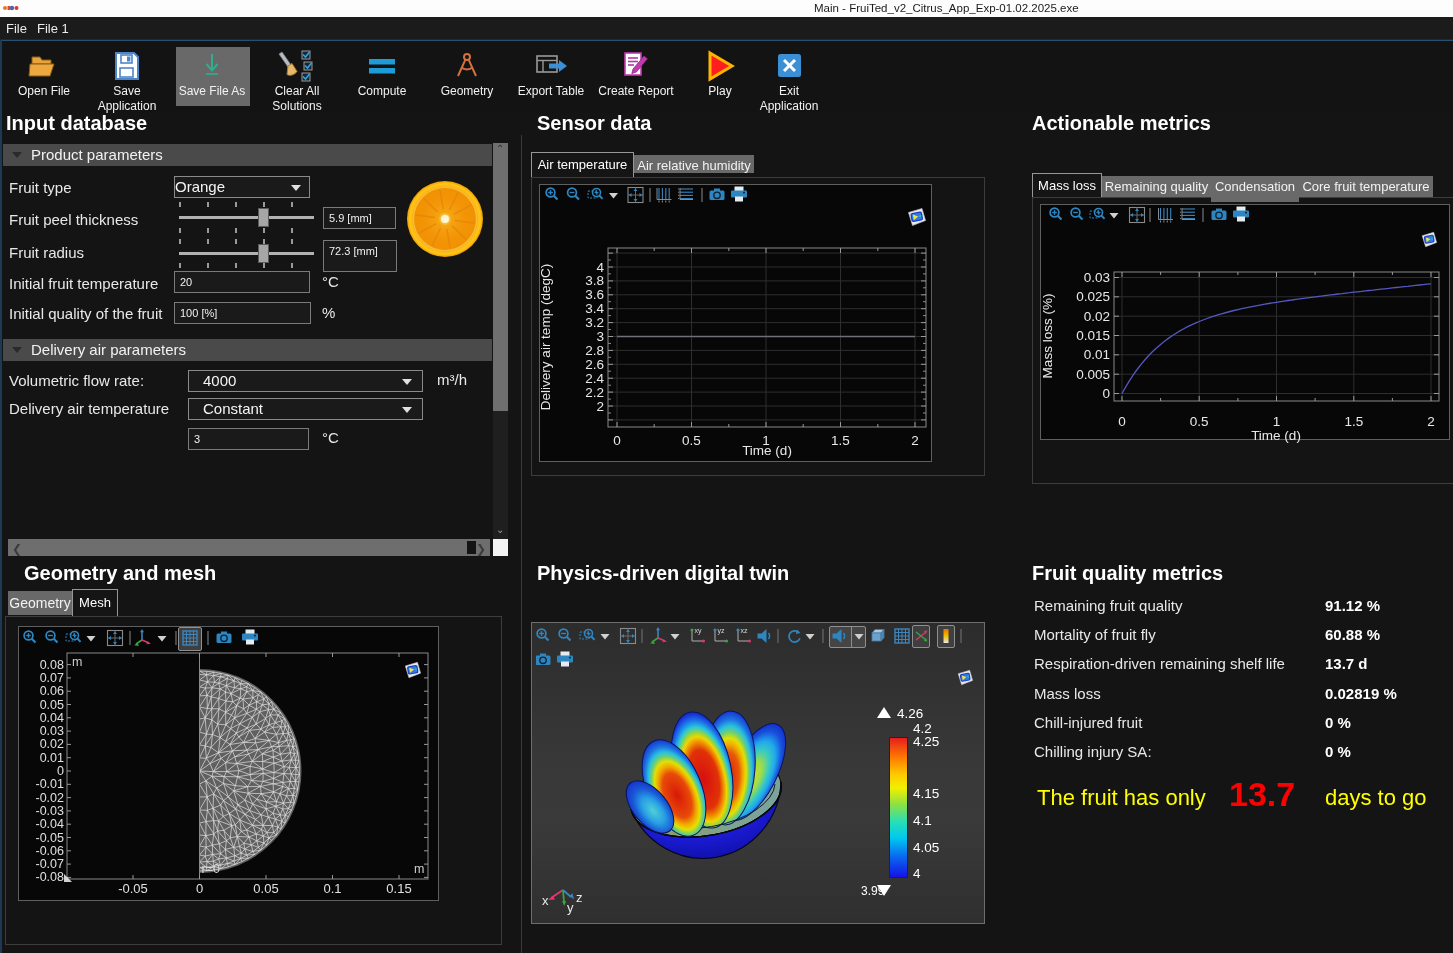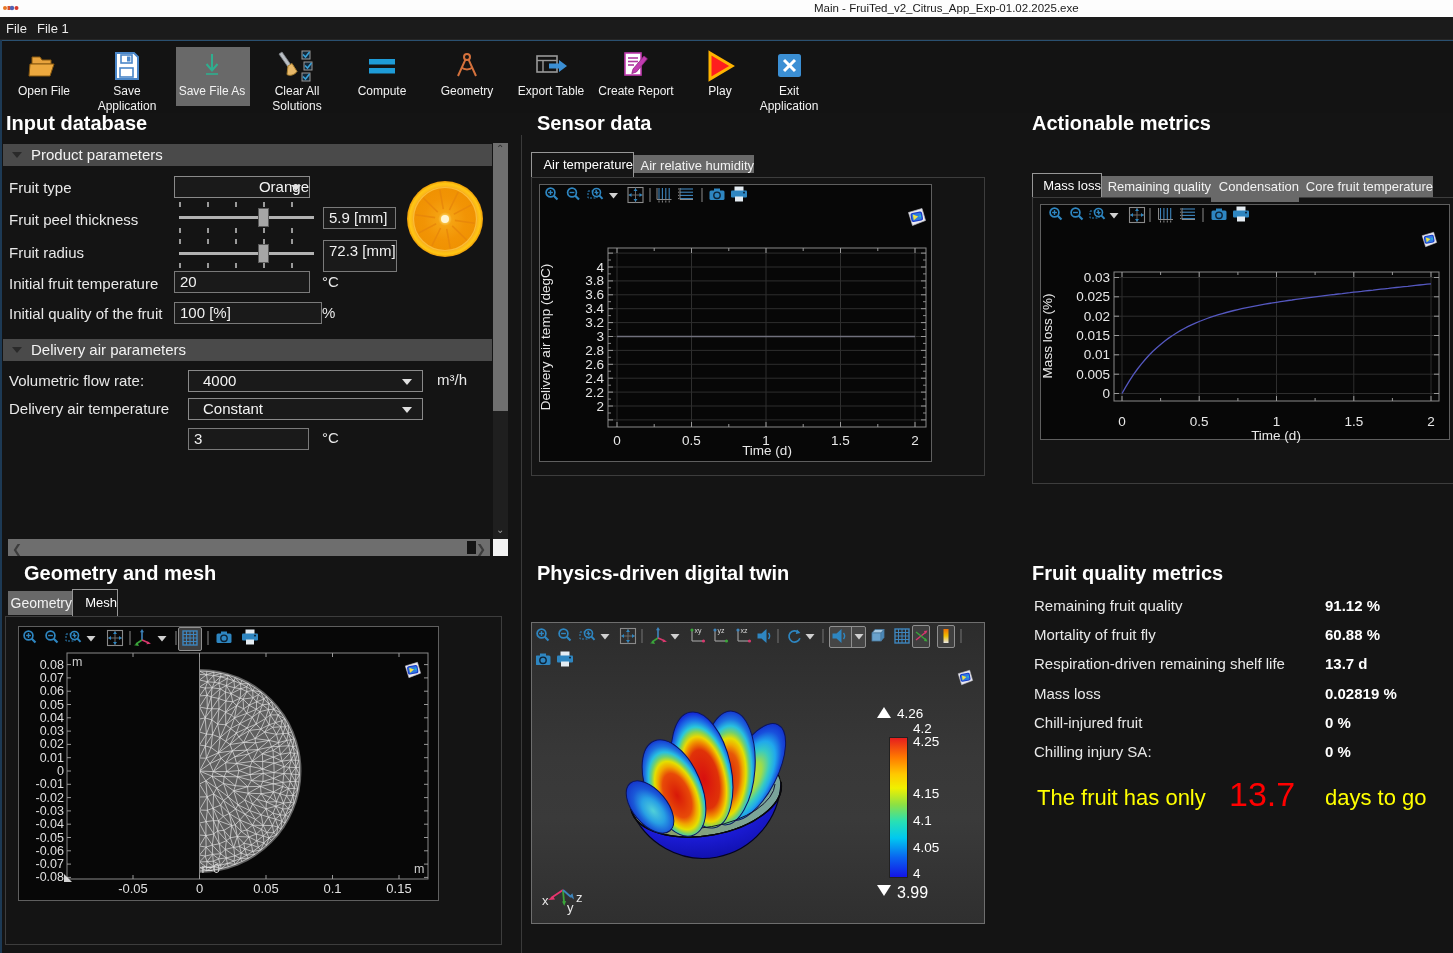--- a/index.html
+++ b/index.html
@@ -1,26 +1,26 @@
 <!DOCTYPE html>
 <html><head><meta charset="utf-8"><style>
 *{margin:0;padding:0;box-sizing:border-box}
 html,body{width:1453px;height:953px;background:#141414;font-family:"Liberation Sans",sans-serif;overflow:hidden}
 body{position:relative;color:#eee}
 .abs{position:absolute}
 .hd{position:absolute;font-weight:bold;font-size:20px;color:#fff;letter-spacing:0px}
 .lbl{position:absolute;font-size:15px;color:#e8e8e8;white-space:nowrap}
-.tbox{position:absolute;background:#1a1a1a;border:1px solid #7a7a7a;color:#f0f0f0;font-size:15px;line-height:20px;padding-left:5px;white-space:nowrap}
+.tbox{position:absolute;background:#1a1a1a;border:1px solid #7a7a7a;color:#f0f0f0;font-size:11px;line-height:20px;padding-left:5px;white-space:nowrap}
 .dbox{position:absolute;background:#1a1a1a;border:1px solid #8a8a8a;color:#f4f4f4;font-size:15px;line-height:20px;white-space:nowrap}
 .caret{position:absolute;width:0;height:0;border-left:5px solid transparent;border-right:5px solid transparent;border-top:6px solid #d8d8d8}
 .secbar{position:absolute;left:3px;width:489px;height:22px;background:#4a4a4a;color:#f2f2f2;font-size:15px;line-height:22px;padding-left:28px}
 .secbar:before{content:"";position:absolute;left:9px;top:8px;width:0;height:0;border-left:5px solid transparent;border-right:5px solid transparent;border-top:6px solid #2a2a2a}
 .tbtn{position:absolute;top:47px;width:84px;height:60px;text-align:center;font-size:12px;color:#f2f2f2;line-height:15px}
 .tbtn .ic{height:37px;display:flex;align-items:center;justify-content:center}
-.tab{position:absolute;font-size:13px;text-align:right;white-space:nowrap}
+.tab{position:absolute;font-size:13px;text-align:center;white-space:nowrap}
 .tabon{background:#151515;border:1px solid #979797;border-bottom:none;color:#fff;z-index:3}
 .taboff{background:#696969;color:#f2f2f2;z-index:2}
 .gbox{position:absolute;border:1px solid #3d3d3d}
 .canvas{position:absolute;border:1px solid #5f5f5f;background:#070707}
 svg text{font-family:"Liberation Sans",sans-serif}
 </style></head><body>
 
 <div class="abs" style="left:0;top:0;width:1453px;height:17px;background:#fdfdfd">
  <svg class="abs" style="left:3px;top:3px" width="16" height="10">
       <circle cx="2" cy="5" r="2" fill="#e87722"></circle>
@@ -153,21 +153,21 @@
       </svg>
     </div>
 <div>Exit<br>Application</div>
   </div>
 
 <div class="hd" style="left:6px;top:112px">Input database</div>
 <div class="abs" style="left:0;top:40px;width:2px;height:913px;background:#1d3a55"></div>
 <div class="abs" style="left:521px;top:135px;width:1px;height:818px;background:#3a3a3a"></div>
 <div class="secbar" style="top:144px">Product parameters</div>
 <div class="lbl" style="left:9px;top:179px">Fruit type</div>
-<div class="dbox" style="left:174px;top:176px;width:136px;height:22px;text-align:right">Orange<span class="caret" style="right:8px;top:8px;border-top-color:#e0e0e0"></span></div>
+<div class="dbox" style="left:174px;top:176px;width:136px;height:22px;text-align:left">Orange<span class="caret" style="right:8px;top:8px;border-top-color:#e0e0e0"></span></div>
 <div class="lbl" style="left:9px;top:211px">Fruit peel thickness</div>
 <div class="lbl" style="left:9px;top:244px">Fruit radius</div>
 <div class="lbl" style="left:9px;top:275px">Initial fruit temperature</div>
 <div class="lbl" style="left:9px;top:305px">Initial quality of the fruit</div>
 
 <div class="abs" style="left:179px;top:216px;width:135px;height:3px;background:#b2b2b2"></div>
 <div class="abs" style="left:258px;top:208px;width:11px;height:19px;background:#a6a6a6;border:1px solid #5a5a5a"></div>
 
 <div class="abs" style="left:179px;top:252px;width:135px;height:3px;background:#b2b2b2"></div>
 <div class="abs" style="left:258px;top:244px;width:11px;height:19px;background:#a6a6a6;border:1px solid #5a5a5a"></div>
@@ -189,21 +189,21 @@
 <div class="abs" style="left:179px;top:263px;width:2px;height:5px;background:#9a9a9a"></div>
 <div class="abs" style="left:207px;top:263px;width:2px;height:5px;background:#9a9a9a"></div>
 <div class="abs" style="left:235px;top:263px;width:2px;height:5px;background:#9a9a9a"></div>
 <div class="abs" style="left:263px;top:263px;width:2px;height:5px;background:#9a9a9a"></div>
 <div class="abs" style="left:291px;top:263px;width:2px;height:5px;background:#9a9a9a"></div>
 
 <div class="tbox" style="left:323px;top:207px;width:73px;height:22px">5.9 [mm]</div>
 <div class="tbox" style="left:323px;top:240px;width:74px;height:32px">72.3 [mm]</div>
 <div class="tbox" style="left:174px;top:271px;width:136px;height:22px">20</div>
 <div class="lbl" style="left:322px;top:273px">°C</div>
-<div class="tbox" style="left:174px;top:302px;width:148px;height:22px">100 [%]</div>
+<div class="tbox" style="left:174px;top:302px;width:137px;height:22px">100 [%]</div>
 <div class="lbl" style="left:322px;top:304px">%</div>
 
 <svg class="abs" style="left:405px;top:179px" width="80" height="80" viewBox="0 0 80 80">
     <defs>
       <radialGradient id="og" cx="50%" cy="50%" r="50%">
         <stop offset="0%" stop-color="#fff3c0"></stop>
         <stop offset="8%" stop-color="#fcd35c"></stop>
         <stop offset="18%" stop-color="#f5a312"></stop>
         <stop offset="55%" stop-color="#f29405"></stop>
         <stop offset="80%" stop-color="#f09202"></stop>
@@ -869,21 +869,21 @@
 <div class="abs" style="left:890px;top:738px;width:17px;height:139px;background:linear-gradient(180deg,#e61e1e 0%,#ff7a00 14%,#ffc800 26%,#f0f000 36%,#8ce044 48%,#28e0b4 60%,#00c8f0 72%,#0a64f0 86%,#1414e6 100%);outline:1px solid #222"></div>
 <div class="abs" style="left:913px;top:734px;font-size:13.5px;color:#fff">4.25</div>
 <div class="abs" style="left:913px;top:721px;font-size:13.5px;color:#fff">4.2</div>
 <div class="abs" style="left:913px;top:786px;font-size:13.5px;color:#fff">4.15</div>
 <div class="abs" style="left:913px;top:813px;font-size:13.5px;color:#fff">4.1</div>
 <div class="abs" style="left:913px;top:840px;font-size:13.5px;color:#fff">4.05</div>
 <div class="abs" style="left:913px;top:866px;font-size:13.5px;color:#fff">4</div>
 <div class="abs" style="left:877px;top:707px;width:0;height:0;border-left:7px solid transparent;border-right:7px solid transparent;border-bottom:11px solid #fff"></div>
 <div class="abs" style="left:897px;top:706px;font-size:13.5px;color:#fff">4.26</div>
 <div class="abs" style="left:877px;top:885px;width:0;height:0;border-left:7px solid transparent;border-right:7px solid transparent;border-top:11px solid #fff"></div>
-<div class="abs" style="left:897px;top:884px;font-size:16px;color:#fff">3.99</div>
+<div class="abs" style="left:861px;top:884px;font-size:12px;color:#fff">3.99</div>
 <svg class="abs" style="left:538px;top:884px" width="50" height="36" viewBox="0 0 50 36">
 <line x1="25" y1="6" x2="13" y2="14" stroke="#e8356e" stroke-width="1.8"></line>
     <path d="M10 16 l5-4 2 3.4Z" fill="#e8356e"></path>
 <line x1="25" y1="6" x2="26" y2="18" stroke="#3aa53a" stroke-width="1.8"></line>
     <path d="M26.3 22 l-2.2-4.6 4-0.4Z" fill="#3aa53a"></path>
 <line x1="25" y1="6" x2="33" y2="13" stroke="#3e85bd" stroke-width="1.8"></line>
     <path d="M36 15.5 l-4.4-3.6 2.8-2.6Z" fill="#3e85bd"></path>
 <text x="4" y="21" font-size="13" fill="#e8e8e8">x</text>
     <text x="29" y="28" font-size="13" fill="#e8e8e8">y</text>
     <text x="38" y="18" font-size="13" fill="#e8e8e8">z</text>
@@ -896,14 +896,14 @@
 <div class="lbl" style="left:1325px;top:626px;font-weight:bold;color:#fff">60.88 %</div>
 <div class="lbl" style="left:1034px;top:655px">Respiration-driven remaining shelf life</div>
 <div class="lbl" style="left:1325px;top:655px;font-weight:bold;color:#fff">13.7 d</div>
 <div class="lbl" style="left:1034px;top:685px">Mass loss</div>
 <div class="lbl" style="left:1325px;top:685px;font-weight:bold;color:#fff">0.02819 %</div>
 <div class="lbl" style="left:1034px;top:714px">Chill-injured fruit</div>
 <div class="lbl" style="left:1325px;top:714px;font-weight:bold;color:#fff">0 %</div>
 <div class="lbl" style="left:1034px;top:743px">Chilling injury SA:</div>
 <div class="lbl" style="left:1325px;top:743px;font-weight:bold;color:#fff">0 %</div>
 <div class="abs" style="left:1037px;top:785px;font-size:22px;color:#ffff00">The fruit has only</div>
-<div class="abs" style="left:1229px;top:775px;font-size:34px;font-weight:normal;color:#ff0000">13.7</div>
+<div class="abs" style="left:1229px;top:775px;font-size:34px;font-weight:bold;color:#ff0000">13.7</div>
 <div class="abs" style="left:1325px;top:785px;font-size:22px;color:#ffff00">days to go</div>
 
 </body></html>

